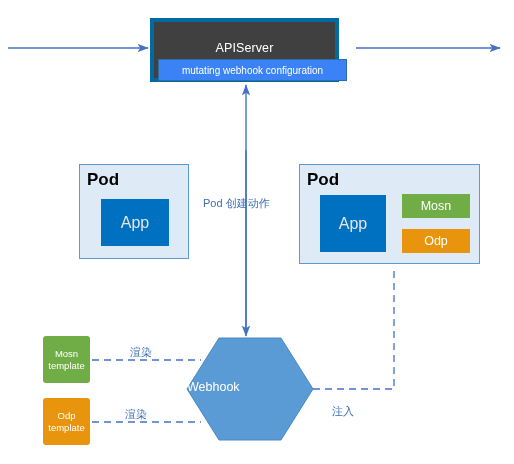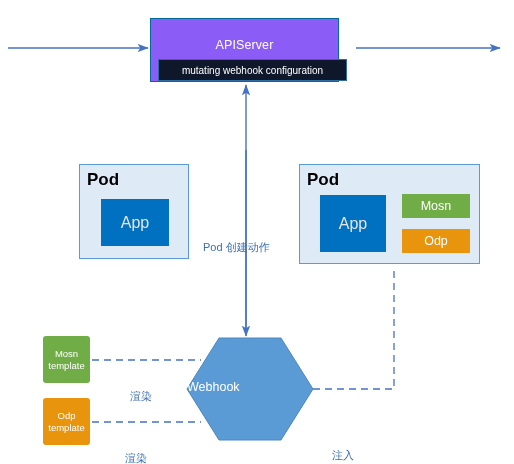--- a/index.html
+++ b/index.html
@@ -31,35 +31,35 @@
     display: flex;
     align-items: center;
     justify-content: center;
     text-align: center;
   }
 
   
   #apiserver {
     left: 150px; top: 18px;
     width: 189px; height: 64px;
-    background: #8b5cf6;
-    border: 1px solid #0369a1;
+    background: #404040;
+    border: 4px solid #0369a1;
     align-items: flex-start;
     justify-content: center;
   }
   #apiserver-label {
     color: #ffffff;
     font-size: 12.5px;
     margin-top: 19px;
     letter-spacing: 0.1px;
   }
   #mwc-box {
     left: 158px; top: 59px;
     width: 189px; height: 22px;
-    background: #0f172a;
+    background: #3b82f6;
     border: 1px solid #2E6CA4;
     color: #ffffff;
     font-size: 10px;
   }
 
   
   .pod {
     background: #DEEAF6;
     border: 1px solid #5B9BD5;
     display: block;
@@ -124,21 +124,20 @@
     color: #ffffff;
     font-size: 12.5px;
   }
 
   
   .edge-label {
     position: absolute;
     color: #3E6FB0;
     font-size: 11px;
     white-space: nowrap;
-    margin-top: 44px;
   }
   #label-pod-create { left: 203px; top: 196px; }
   #label-render-1 { left: 130px; top: 345px; }
   #label-render-2 { left: 125px; top: 407px; }
   #label-inject { left: 332px; top: 404px; }
 </style>
 </head>
 <body>
 
 <div id="canvas">

